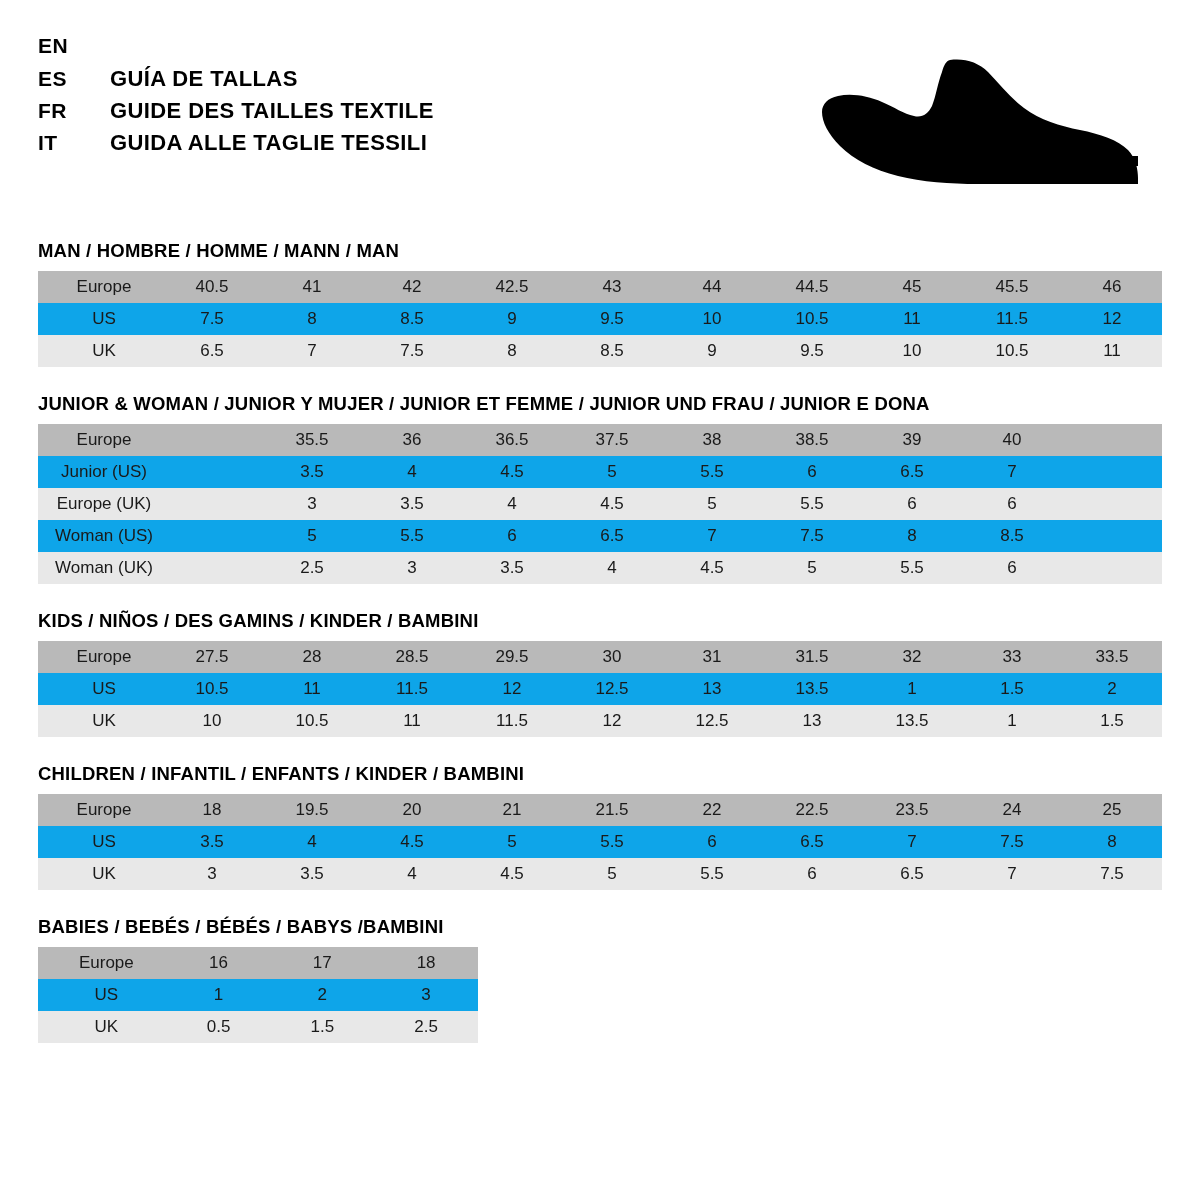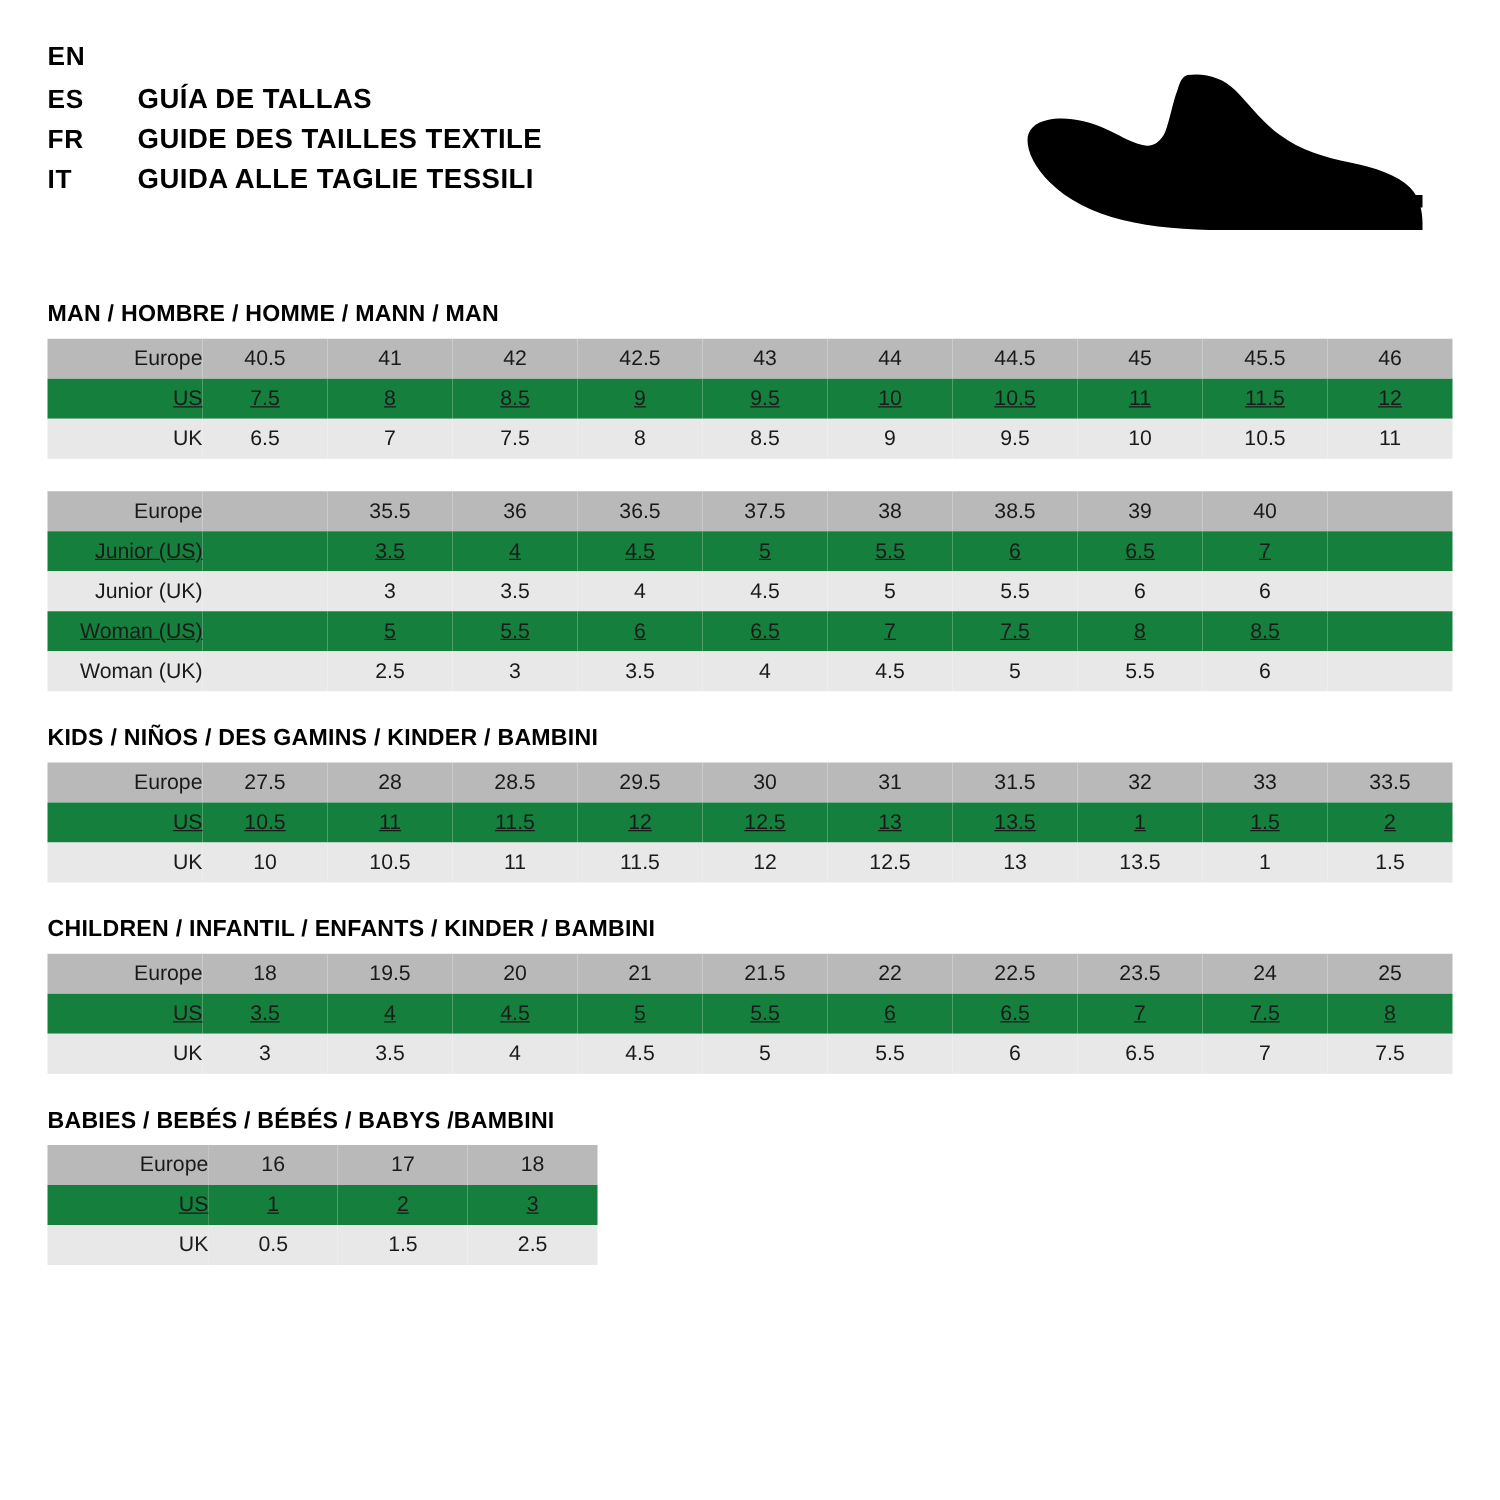--- a/index.html
+++ b/index.html
@@ -88,30 +88,29 @@
     width: 440px;
   }
   td {
     height: 32px;
     padding: 0;
     text-align: center;
     vertical-align: middle;
     color: #1a1a1a;
   }
   td.label {
-    text-align: right;
+    text-align: center;
     padding-left: 8px;
   }
   tr.head td {
     background: #b9b9b9;
     font-weight: normal;
   }
   tr.odd td {
-    background: #15803d;
-    text-decoration: underline;
+    background: #0ea5e9;
   }
   tr.even td {
     background: #e8e8e8;
     margin-top: 48px;
   }
 </style>
 </head>
 <body>
 
 <div class="page">
@@ -200,20 +199,21 @@
             <td>9.5</td>
             <td>10</td>
             <td>10.5</td>
             <td>11</td>
           </tr>
         </tbody>
       </table>
     </div>
 
     <div class="section">
+      <div class="section-title">JUNIOR &amp; WOMAN / JUNIOR Y MUJER / JUNIOR ET FEMME / JUNIOR UND FRAU / JUNIOR E DONA</div>
       <table class="full">
         <colgroup>
           <col style="width:124px">
             <col style="width:100px">
             <col style="width:100px">
             <col style="width:100px">
             <col style="width:100px">
             <col style="width:100px">
             <col style="width:100px">
             <col style="width:100px">
@@ -242,21 +242,21 @@
             <td>4</td>
             <td>4.5</td>
             <td>5</td>
             <td>5.5</td>
             <td>6</td>
             <td>6.5</td>
             <td>7</td>
             <td></td>
           </tr>
           <tr class="even">
-            <td class="label">Junior (UK)</td>
+            <td class="label">Europe (UK)</td>
             <td></td>
             <td>3</td>
             <td>3.5</td>
             <td>4</td>
             <td>4.5</td>
             <td>5</td>
             <td>5.5</td>
             <td>6</td>
             <td>6</td>
             <td></td>

